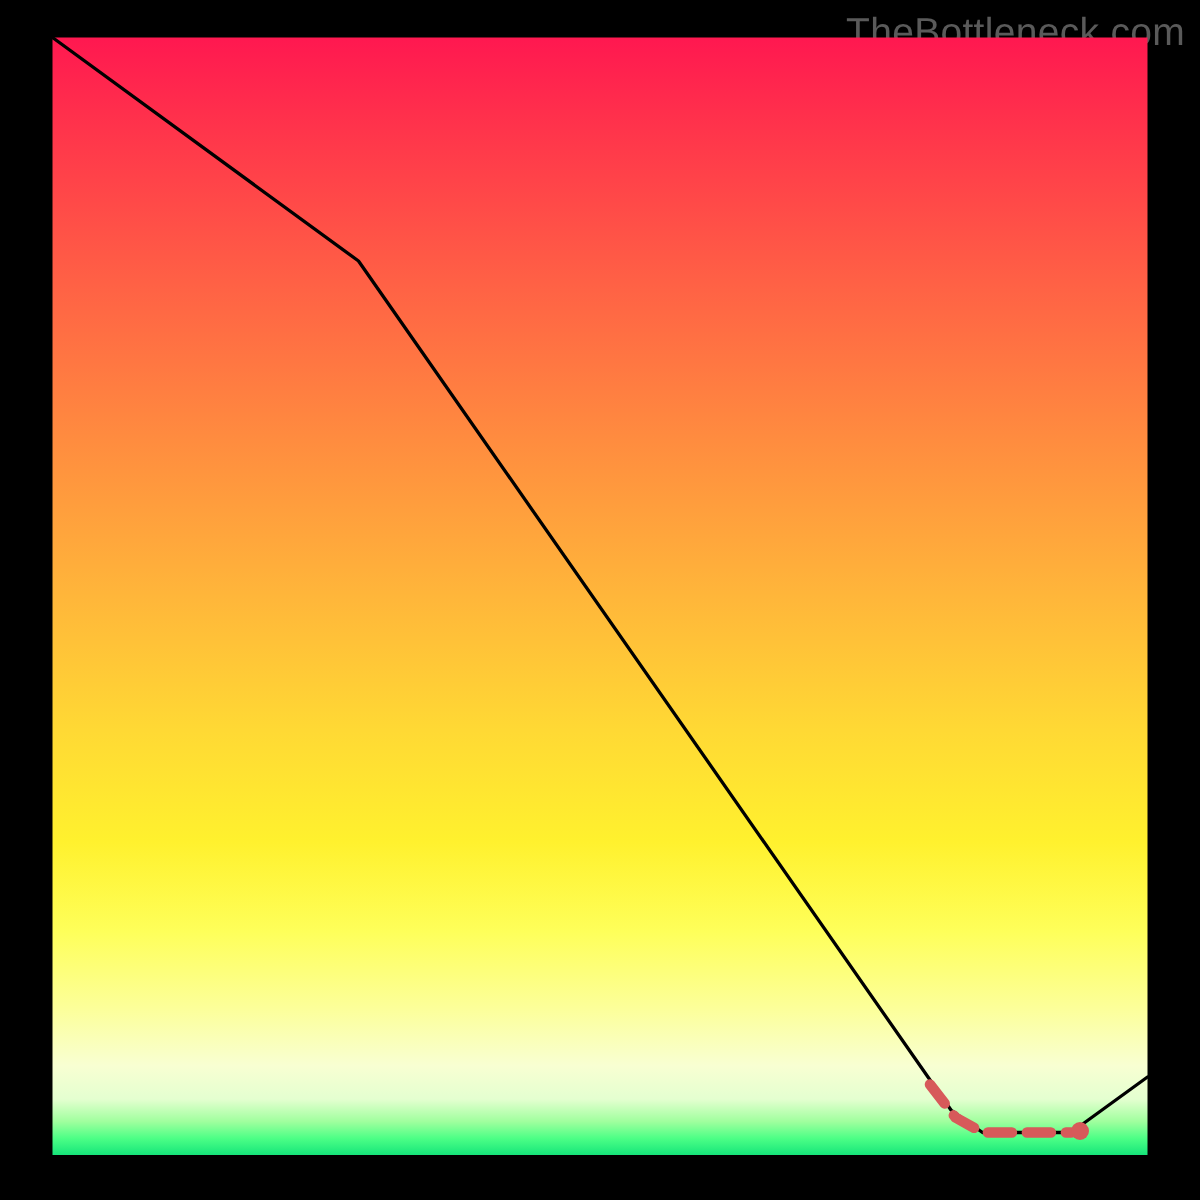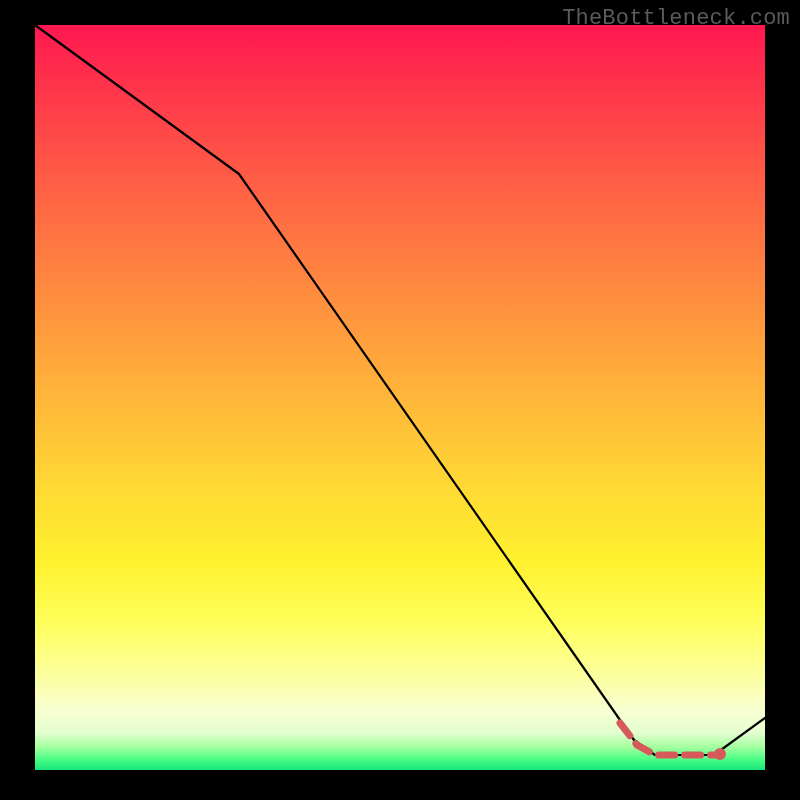--- a/index.html
+++ b/index.html
@@ -12,22 +12,22 @@
   }
   .stage {
     position: relative;
     width: 800px;
     height: 800px;
   }
   .watermark {
     position: absolute;
     top: 6px;
     right: 10px;
-    font-family: Liberation Mono, monospace;
-    font-size: 22px;
+    font-family: Liberation Sans, sans-serif;
+    font-size: 26px;
     color: #5a5a5a;
     letter-spacing: 0.2px;
   }
   .plot {
     position: absolute;
     left: 35px;
     top: 25px;
     width: 730px;
     height: 745px;
   }

